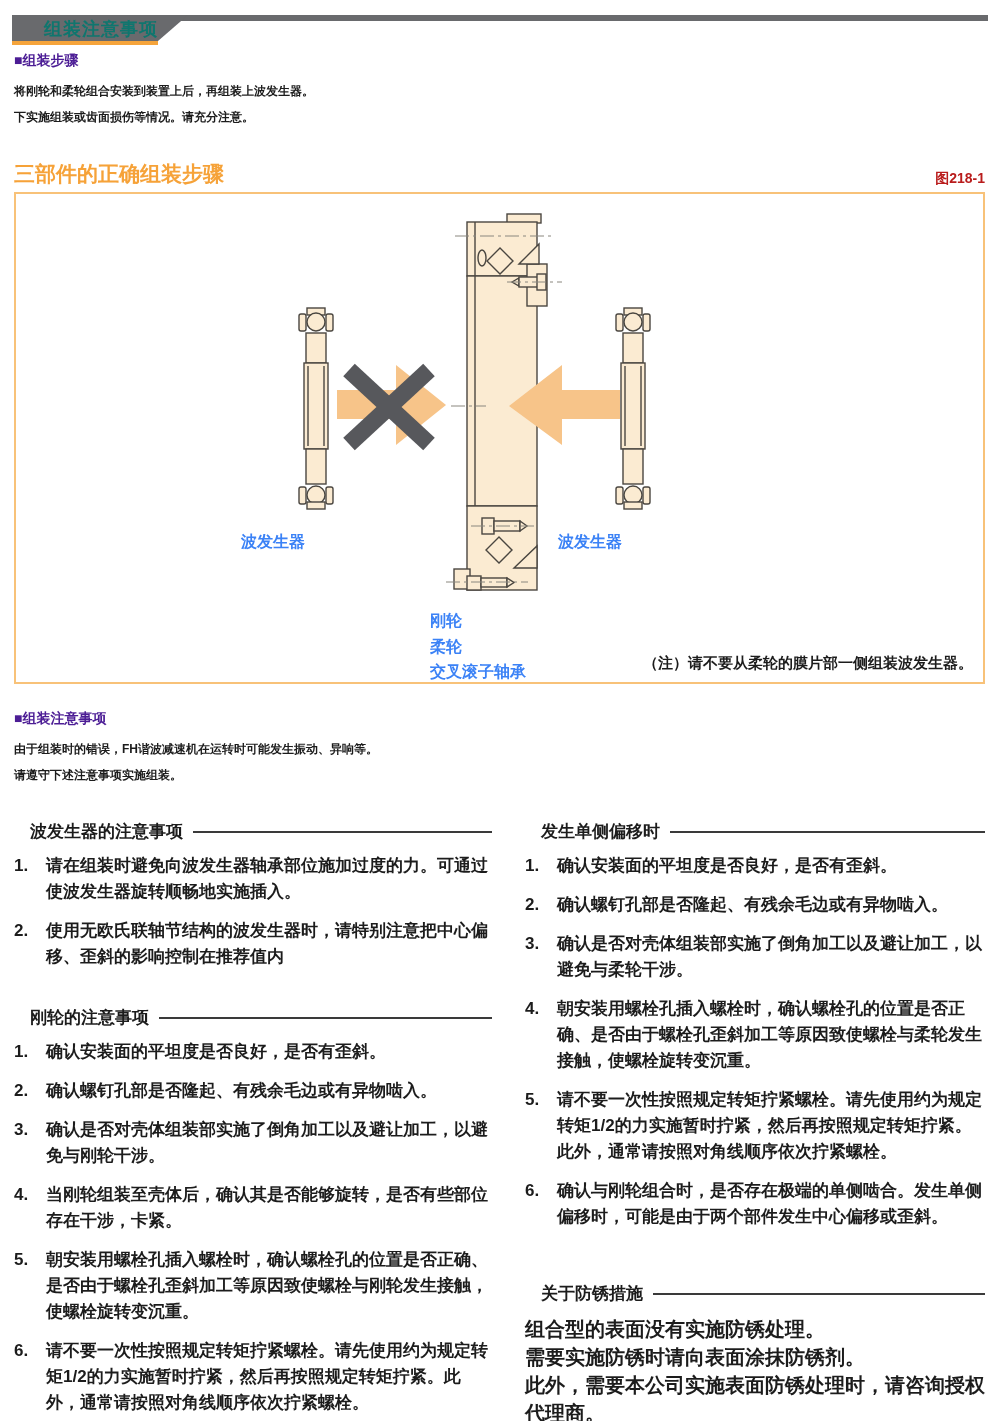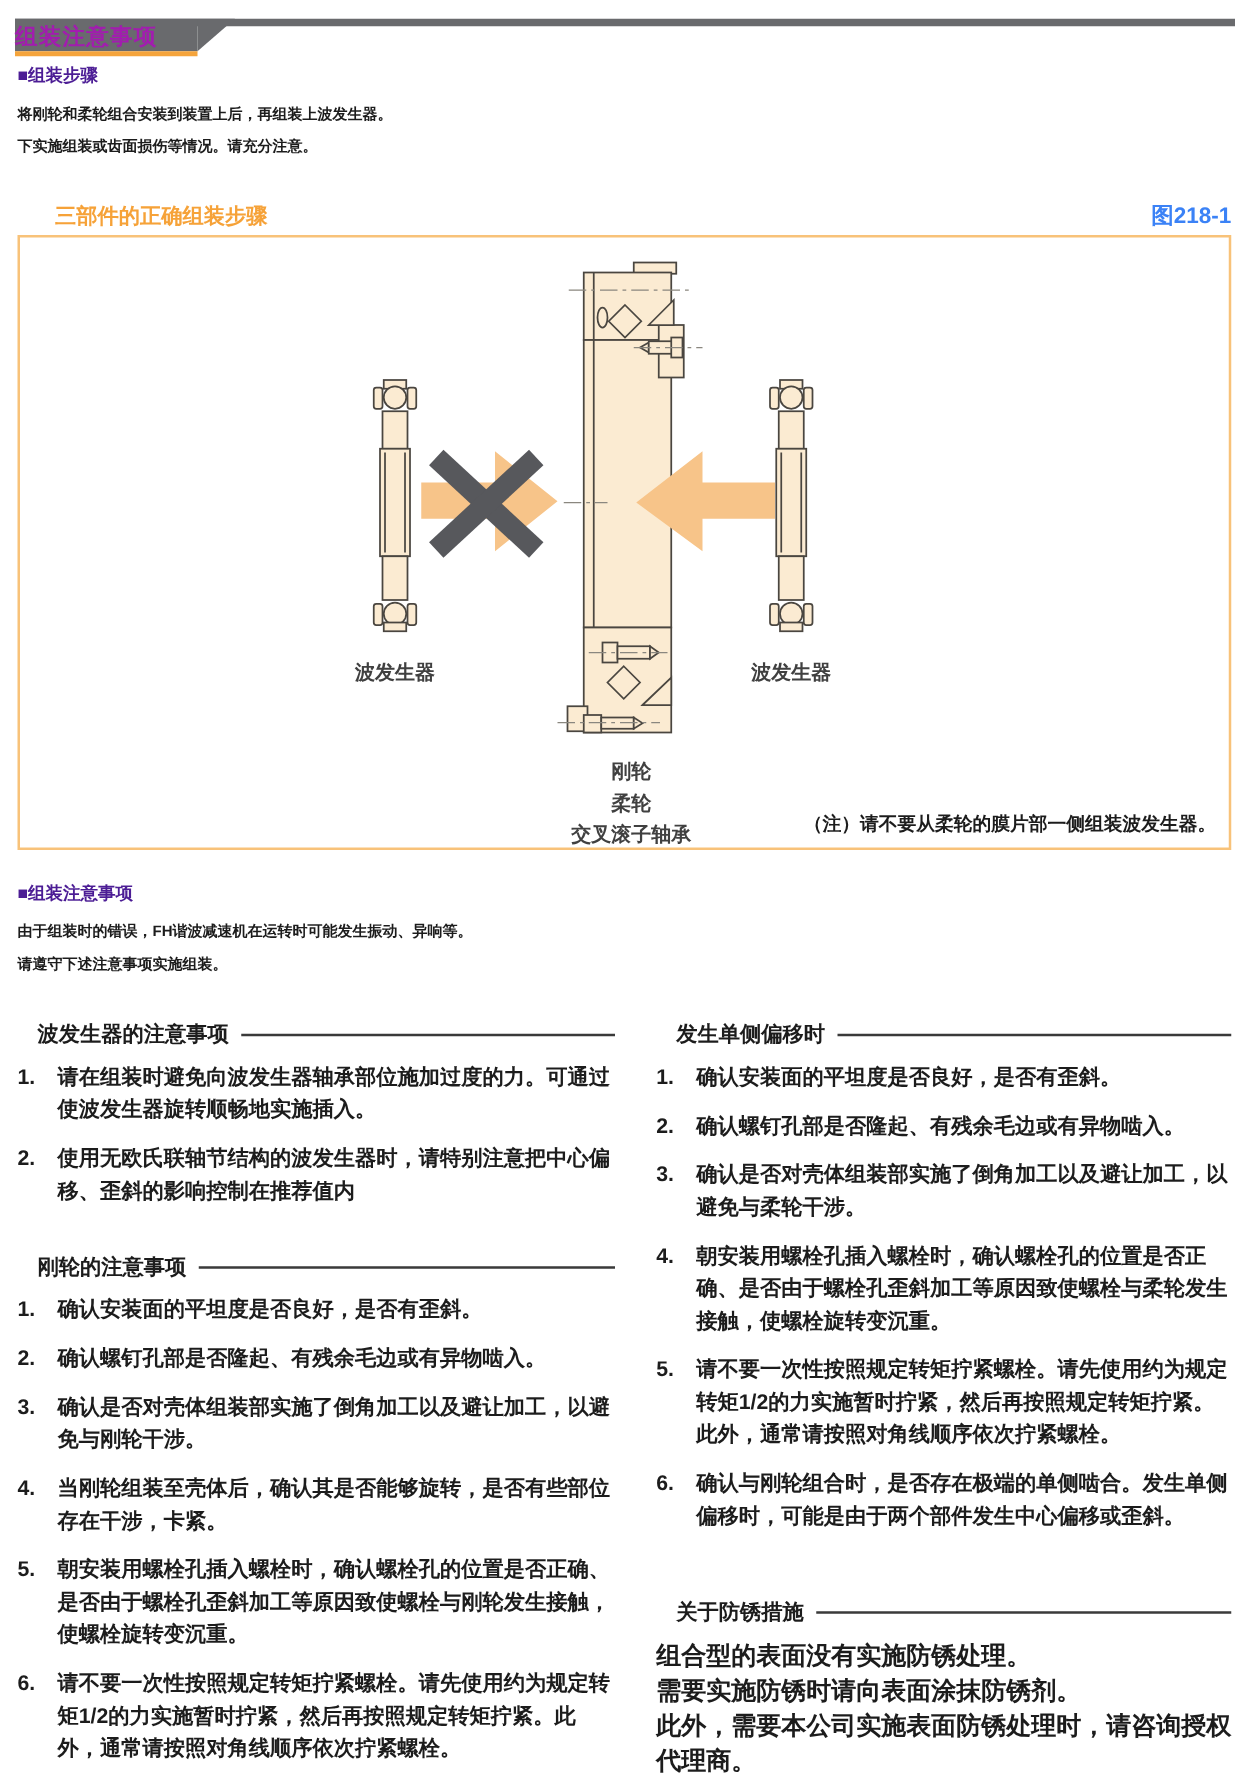--- a/index.html
+++ b/index.html
@@ -7,34 +7,34 @@
     width:1000px;height:1421px;position:relative;background:#ffffff;
     font-family:"Liberation Sans","DejaVu Sans",sans-serif;
     color:#222;overflow:hidden;font-weight:700;
   }
   
   .top-bar{position:absolute;left:12px;top:15px;width:976px;height:6px;background:#696a6d;}
   .tab{position:absolute;left:12px;top:15px;width:146px;height:26px;background:#696a6d;}
   .tab-slant{position:absolute;left:158px;top:15px;width:0;height:0;
     border-top:26px solid #696a6d;border-right:30px solid transparent;}
   .tab-underline{position:absolute;left:12px;top:41px;width:146px;height:4px;background:#f5a43b;}
-  .tab-label{position:absolute;left:12px;top:17px;width:146px;text-align:left;
-    color:#a21caf;font-size:18px;letter-spacing:1px;}
+  .tab-label{position:absolute;left:12px;top:17px;width:146px;text-align:right;
+    color:#0f766e;font-size:18px;letter-spacing:1px;}
   
   .content{position:absolute;left:14px;top:52px;width:971px;}
   h2.sec{font-size:14px;margin:0 0 8px 0;color:#4c1d95;}
   .para{font-size:12px;line-height:26px;color:#1c1c1c;}
   
   .fig-caption-row{display:flex;justify-content:space-between;align-items:flex-end;
     margin:30px 0 4px 0;}
-  .fig-caption{color:#f6a238;font-size:17px;margin-left:30px;}
-  .fig-number{color:#3b82f6;font-size:18px;}
+  .fig-caption{color:#f6a238;font-size:21px;}
+  .fig-number{color:#b91c1c;font-size:14px;}
   .figure-box{position:relative;width:967px;height:488px;border:2px solid #f8c279;background:#fff;}
   .figure-box svg{position:absolute;left:0;top:0;}
-  .fig-label{position:absolute;font-size:16px;color:#404040;text-align:center;width:150px;}
+  .fig-label{position:absolute;font-size:16px;color:#3b82f6;width:150px;}
   .fig-note{position:absolute;right:10px;top:460px;font-size:15px;color:#1c1c1c;text-align:center;}
   
   .cols{display:flex;margin-top:32px;}
   .col-left{width:478px;margin-right:33px;}
   .col-right{width:460px;}
   .list-title-row{display:flex;align-items:center;margin:0 0 10px 16px;}
   .list-title{font-size:17px;white-space:nowrap;color:#1c1c1c;}
   .list-rule{flex:1;border-top:2px solid #3a3a3a;margin-left:10px;}
   .num-item{display:flex;font-size:17px;line-height:26px;margin-bottom:13px;color:#1c1c1c;}
   .num-item .num{width:32px;flex:0 0 32px;}

